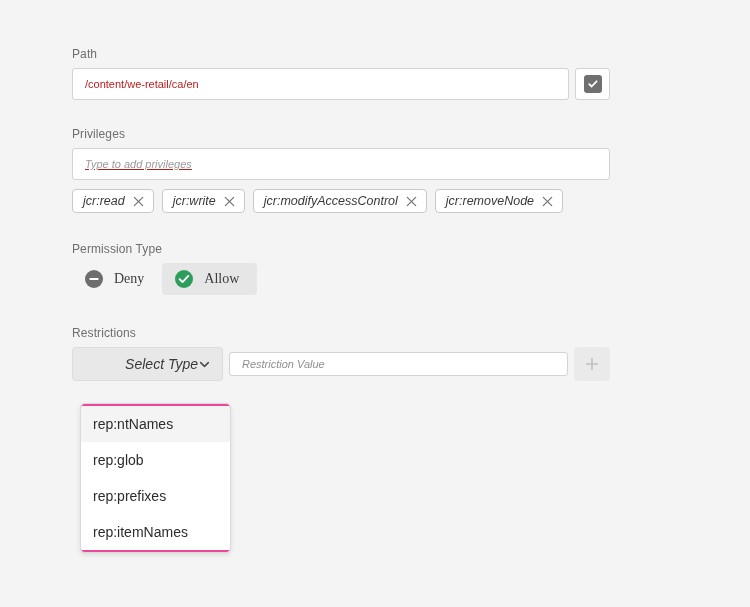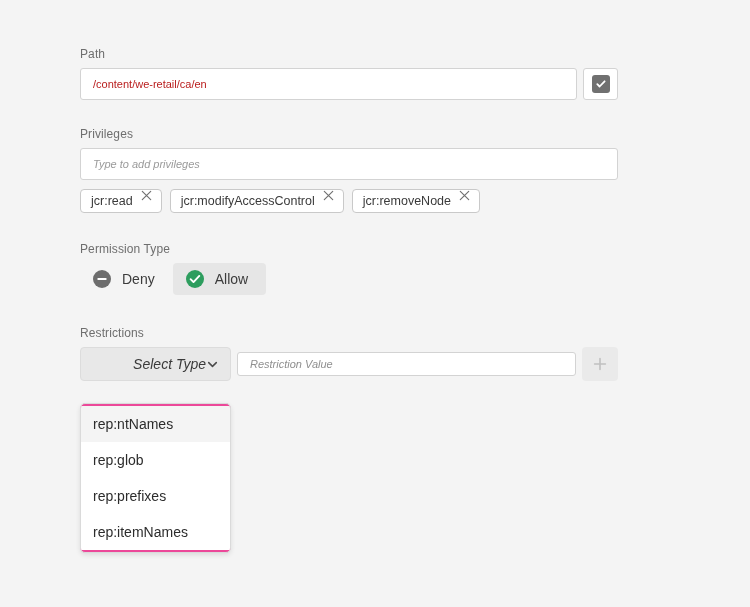--- a/index.html
+++ b/index.html
@@ -10,21 +10,21 @@
     width: 750px;
     height: 607px;
     background: #f4f4f4;
     font-family: "Liberation Sans", "DejaVu Sans", sans-serif;
     color: #2c2c2c;
     overflow: hidden;
     position: relative;
   }
   .form-root {
     position: absolute;
-    left: 80px;
+    left: 72px;
     top: 46px;
     width: 538px;
   }
   .field-label {
     font-size: 12px;
     color: #6e6e6e;
     line-height: 16px;
     margin-bottom: 6px;
     letter-spacing: 0.1px;
   }
@@ -78,41 +78,43 @@
     align-items: center;
     justify-content: center;
   }
   .check-glyph svg { display: block; }
 
   
   .section-privileges { margin-top: 26px; }
   .priv-input {
     width: 538px;
     display: block;
+    text-decoration: underline;
   }
   .chips {
     margin-top: 9px;
     display: flex;
     flex-wrap: wrap;
     gap: 8px;
   }
   .chip {
     box-sizing: border-box;
     height: 24px;
     border: 1px solid #c9c9c9;
     border-radius: 4px;
     background: #ffffff;
     display: inline-flex;
-    align-items: flex-start;
+    align-items: center;
     gap: 8px;
     padding: 0 9px 0 10px;
     font-size: 12.5px;
     color: #3a3a3a;
     cursor: default;
     line-height: 22px;
+    font-style: italic;
   }
   .chip-x {
     display: inline-flex;
     align-items: center;
     justify-content: center;
     width: 11px;
     height: 11px;
     cursor: pointer;
     color: #707070;
   }
@@ -131,21 +133,21 @@
     align-items: center;
     gap: 11px;
     height: 32px;
     padding: 0 18px 0 13px;
     border-radius: 4px;
     font-size: 14px;
     color: #3c3c3c;
     cursor: pointer;
     background: transparent;
     border: none;
-    font-family: Liberation Sans, sans-serif;
+    font-family: Liberation Serif, serif;
   }
   .perm-option.selected {
     background: #e6e6e6;
   }
   .perm-icon {
     width: 18px;
     height: 18px;
     border-radius: 50%;
     display: inline-flex;
     align-items: center;
@@ -261,20 +263,28 @@
 
       <span class="chip">
         <span>jcr:read</span>
         <span class="chip-x">
           <svg width="11" height="11" viewBox="0 0 11 11">
             <path d="M1.3 1.3 L9.7 9.7 M9.7 1.3 L1.3 9.7" stroke="currentColor" stroke-width="1.15" stroke-linecap="round"></path>
           </svg>
         </span>
       </span>
 
+      <span class="chip">
+        <span>jcr:write</span>
+        <span class="chip-x">
+          <svg width="11" height="11" viewBox="0 0 11 11">
+            <path d="M1.3 1.3 L9.7 9.7 M9.7 1.3 L1.3 9.7" stroke="currentColor" stroke-width="1.15" stroke-linecap="round"></path>
+          </svg>
+        </span>
+      </span>
 
       <span class="chip">
         <span>jcr:modifyAccessControl</span>
         <span class="chip-x">
           <svg width="11" height="11" viewBox="0 0 11 11">
             <path d="M1.3 1.3 L9.7 9.7 M9.7 1.3 L1.3 9.7" stroke="currentColor" stroke-width="1.15" stroke-linecap="round"></path>
           </svg>
         </span>
       </span>
 

